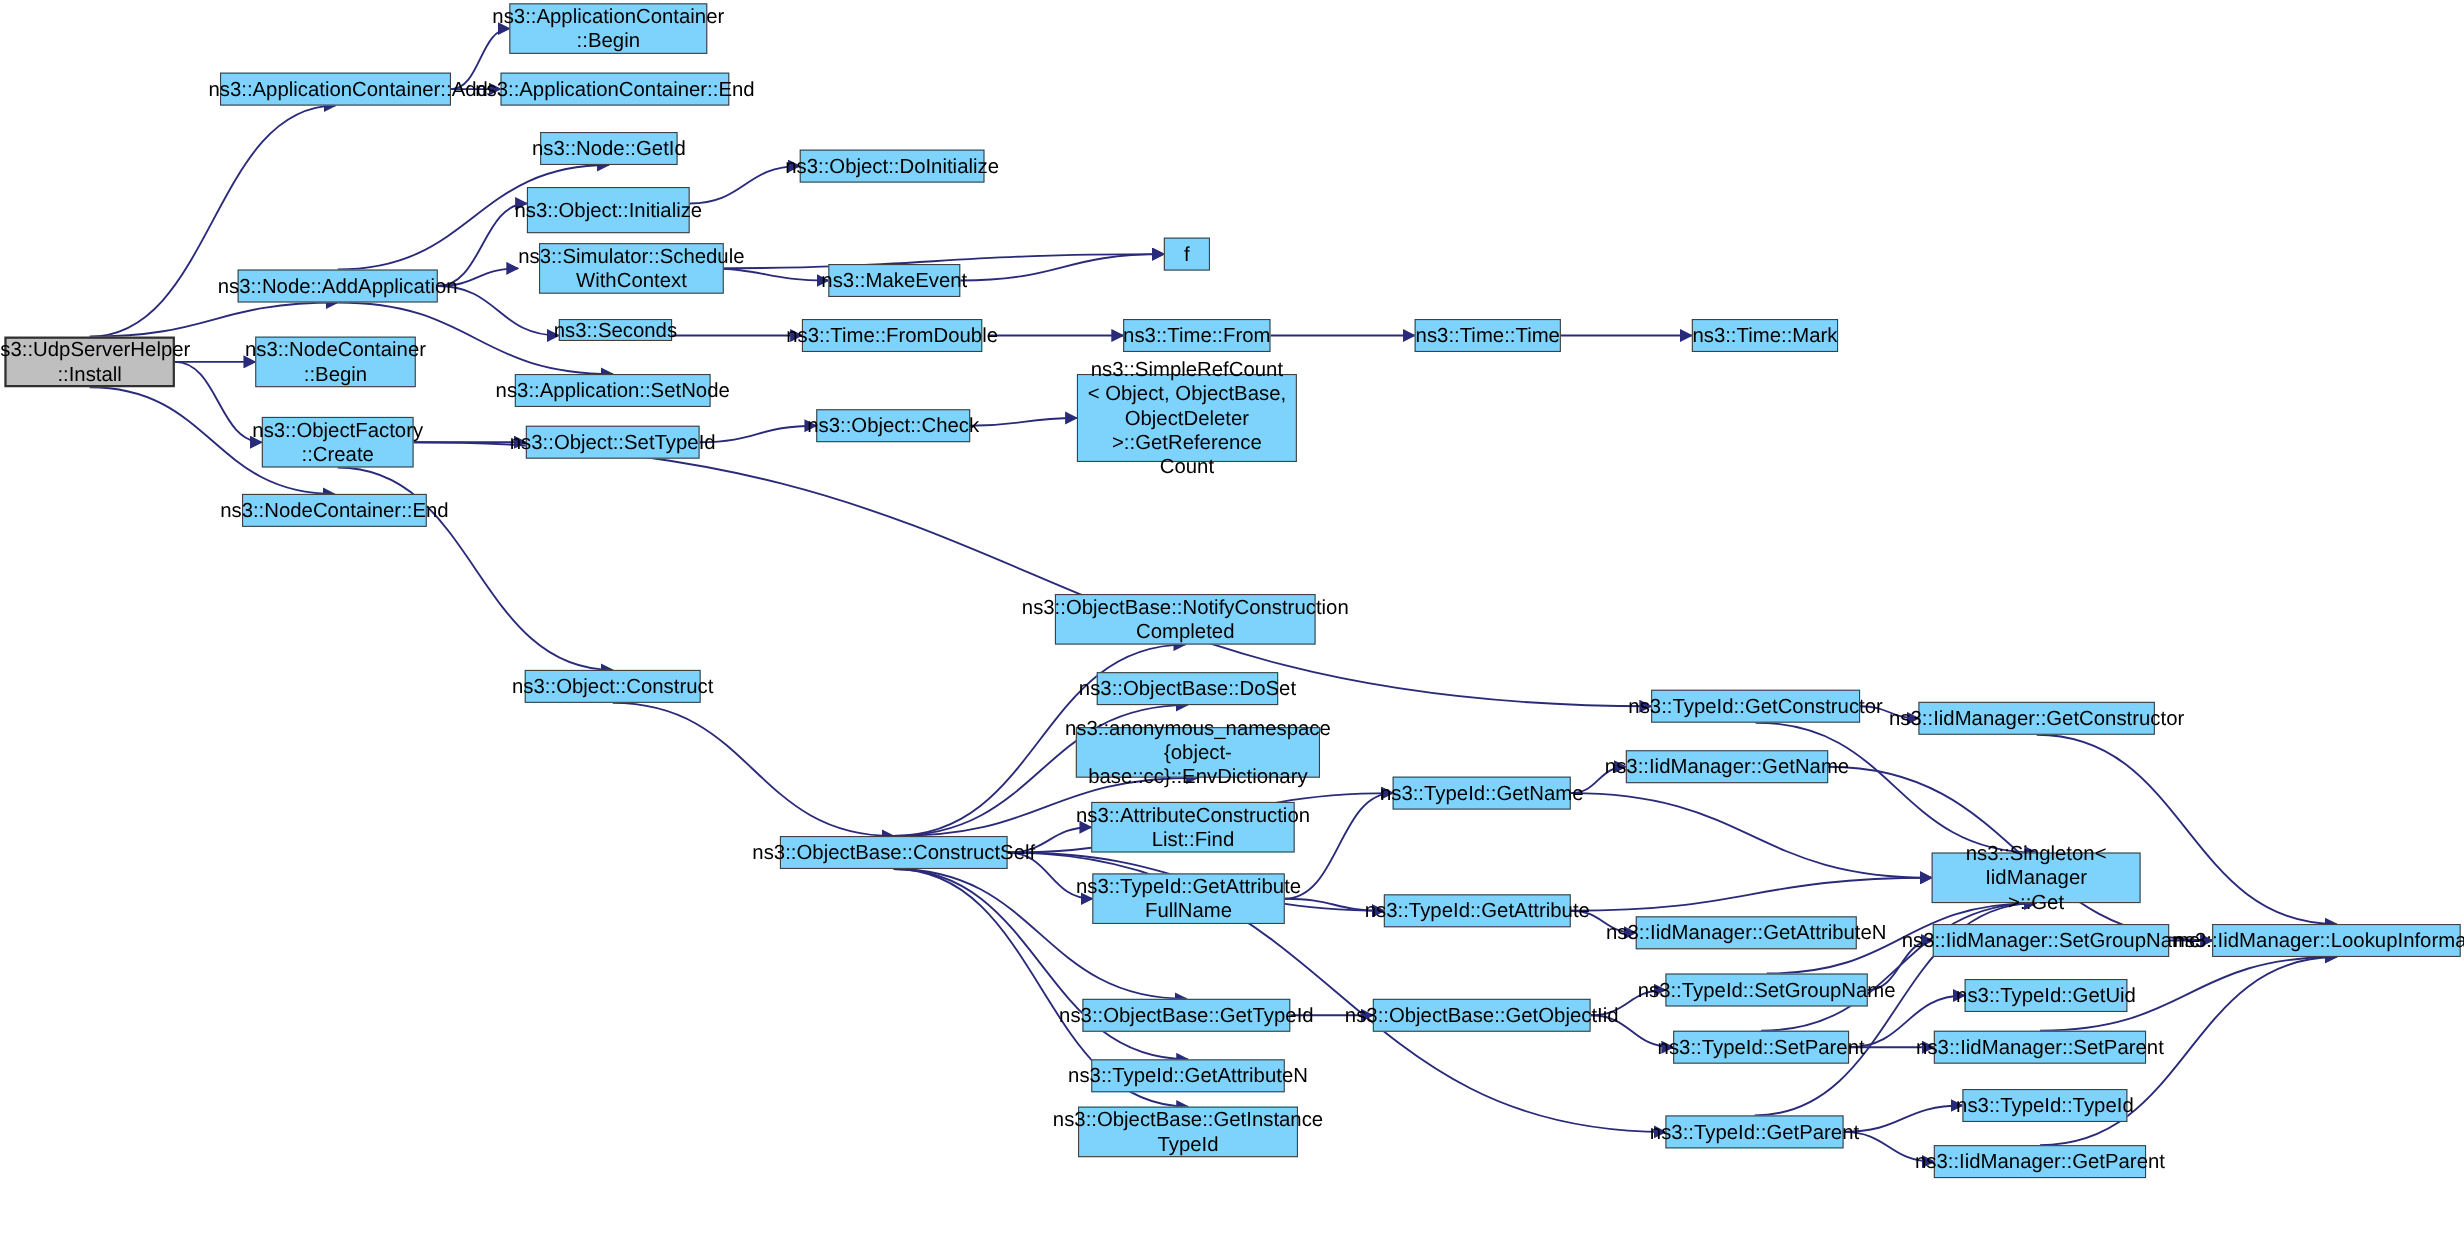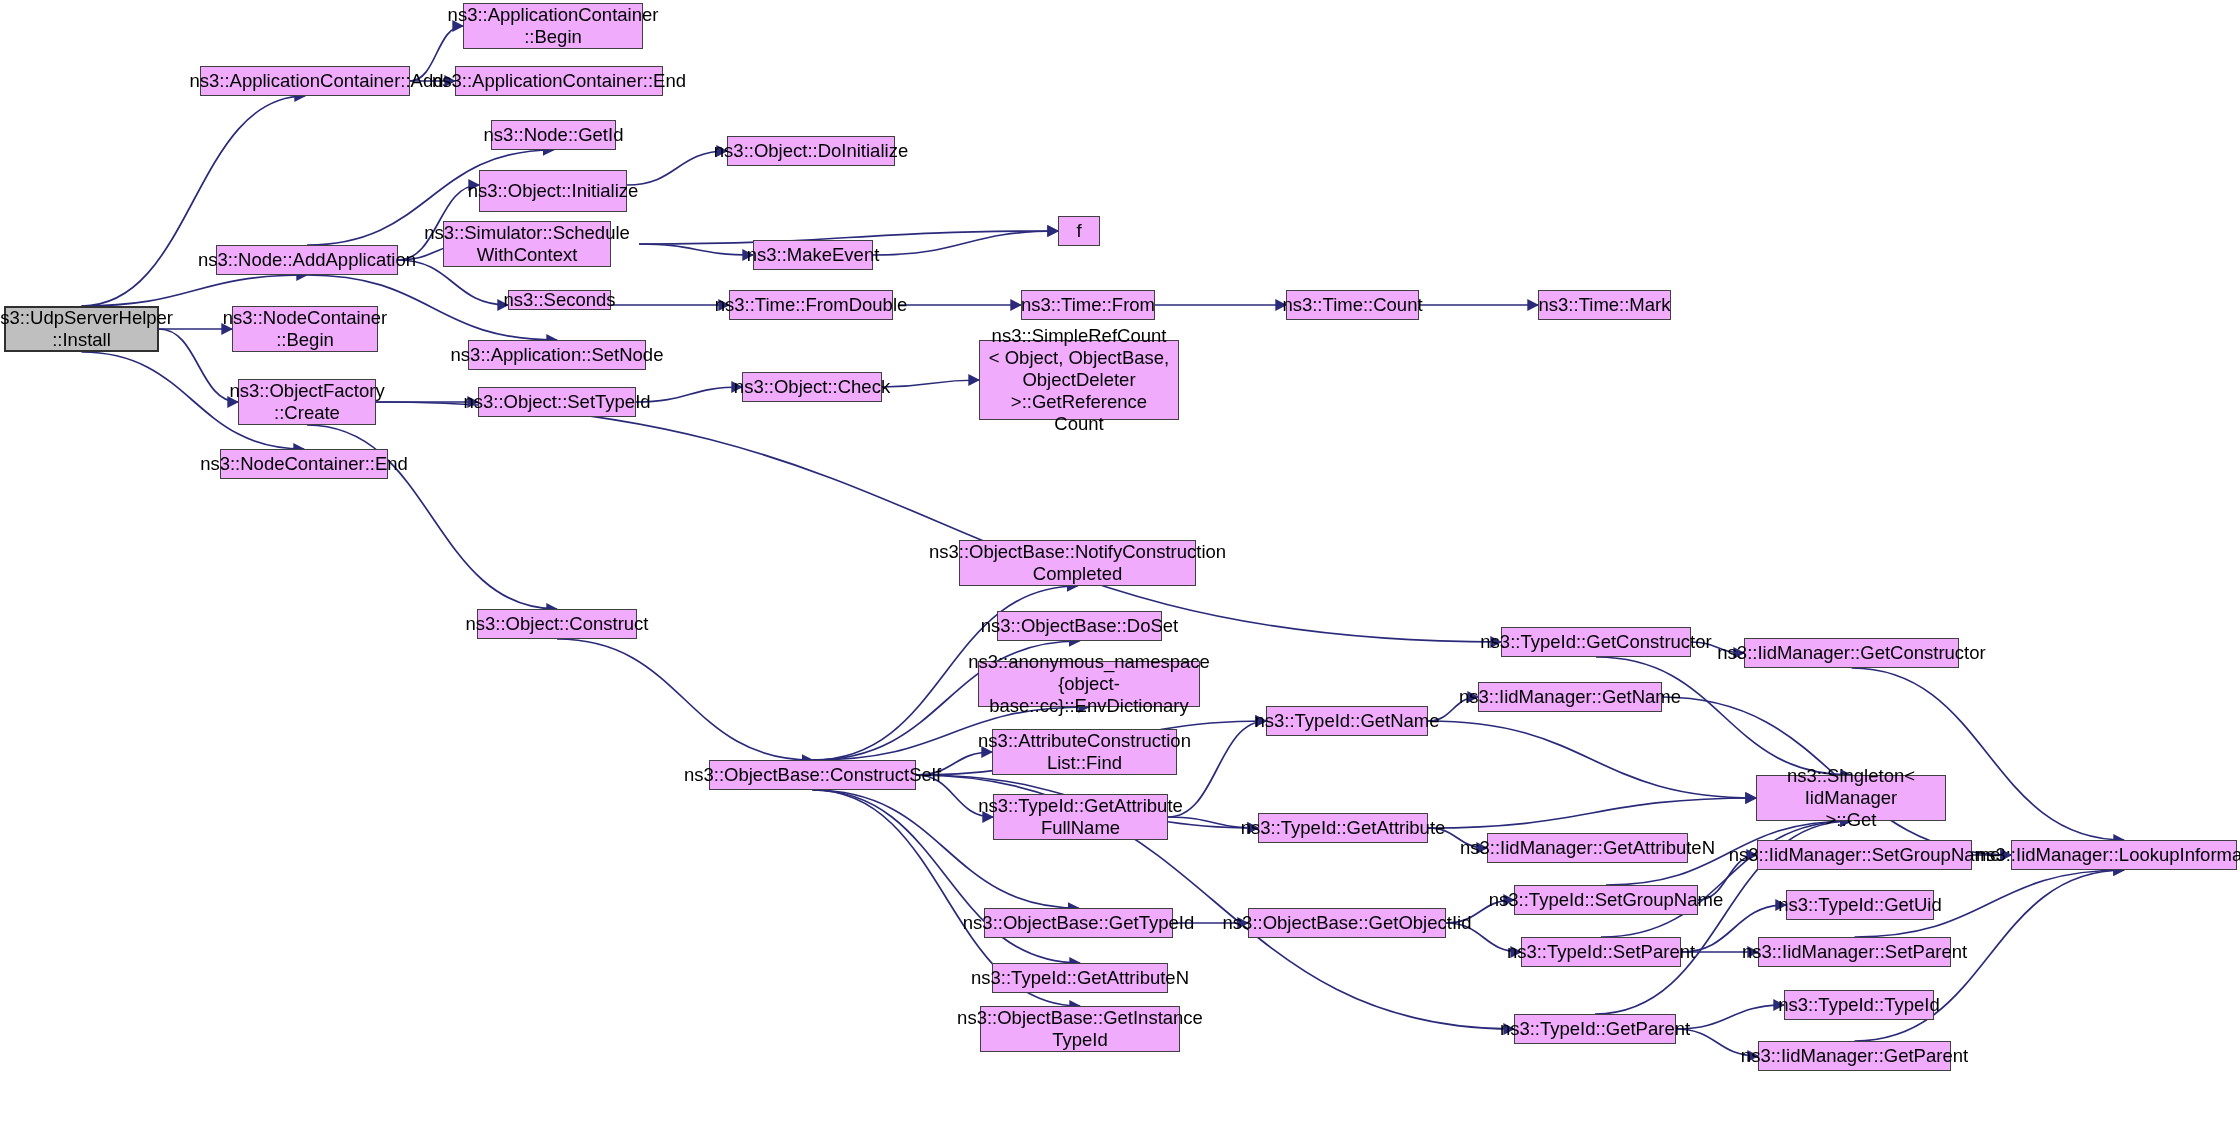--- a/index.html
+++ b/index.html
@@ -12,21 +12,21 @@
     overflow:hidden;
   }
   svg#edges{
     position:absolute;left:0;top:0;width:2240px;height:1127px;
     pointer-events:none;
   }
   .node{
     position:absolute;
     box-sizing:border-box;
     border:1.6px solid #404040;
-    background:#f0abfc;
+    background:#7dd3fc;
     color:#000000;
     display:flex;
     align-items:center;
     justify-content:center;
     text-align:center;
     line-height:1.18;
     font-size:18.5px;
     white-space:pre-line;
     padding:1px 5px;
     z-index:2;
@@ -118,31 +118,31 @@
 ::Begin</div>
       <div class="node" style="left: 455px; top: 66px; width: 208px; height: 30px;">ns3::ApplicationContainer::End</div>
       <div class="node" style="left: 216px; top: 245px; width: 182px; height: 30px;">ns3::Node::AddApplication</div>
       <div class="node" style="left: 232px; top: 306px; width: 146px; height: 46px;">ns3::NodeContainer
 ::Begin</div>
       <div class="node" style="left: 238px; top: 379px; width: 138px; height: 46px;">ns3::ObjectFactory
 ::Create</div>
       <div class="node" style="left: 220px; top: 449px; width: 168px; height: 30px;">ns3::NodeContainer::End</div>
       <div class="node" style="left: 491px; top: 120px; width: 125px; height: 30px;">ns3::Node::GetId</div>
       <div class="node" style="left: 479px; top: 170px; width: 148px; height: 42px;">ns3::Object::Initialize</div>
-      <div class="node" style="left: 443px; top: 221px; width: 168px; height: 46px;">ns3::Simulator::Schedule
+      <div class="node" style="left: 490px; top: 221px; width: 168px; height: 46px;">ns3::Simulator::Schedule
 WithContext</div>
       <div class="node" style="left: 508px; top: 290px; width: 103px; height: 20px;">ns3::Seconds</div>
       <div class="node" style="left: 468px; top: 340px; width: 178px; height: 30px;">ns3::Application::SetNode</div>
       <div class="node" style="left: 478px; top: 387px; width: 158px; height: 30px;">ns3::Object::SetTypeId</div>
       <div class="node" style="left: 727px; top: 136px; width: 168px; height: 30px;">ns3::Object::DoInitialize</div>
       <div class="node" style="left: 753px; top: 240px; width: 120px; height: 30px;">ns3::MakeEvent</div>
       <div class="node" style="left: 1058px; top: 216px; width: 42px; height: 30px;">f</div>
       <div class="node" style="left: 729px; top: 290px; width: 164px; height: 30px;">ns3::Time::FromDouble</div>
       <div class="node" style="left: 1021px; top: 290px; width: 134px; height: 30px;">ns3::Time::From</div>
-      <div class="node" style="left: 1286px; top: 290px; width: 133px; height: 30px;">ns3::Time::Count</div>
+      <div class="node" style="left: 1286px; top: 290px; width: 133px; height: 30px;">ns3::Time::Time</div>
       <div class="node" style="left: 1538px; top: 290px; width: 133px; height: 30px;">ns3::Time::Mark</div>
       <div class="node" style="left: 742px; top: 372px; width: 140px; height: 30px;">ns3::Object::Check</div>
       <div class="node" style="left: 979px; top: 340px; width: 200px; height: 80px;">ns3::SimpleRefCount
 &lt; Object, ObjectBase,
  ObjectDeleter &gt;::GetReference
 Count</div>
       <div class="node" style="left: 477px; top: 609px; width: 160px; height: 30px;">ns3::Object::Construct</div>
       <div class="node" style="left: 709px; top: 760px; width: 207px; height: 30px;">ns3::ObjectBase::ConstructSelf</div>
       <div class="node" style="left: 959px; top: 540px; width: 237px; height: 46px;">ns3::ObjectBase::NotifyConstruction
 Completed</div>

